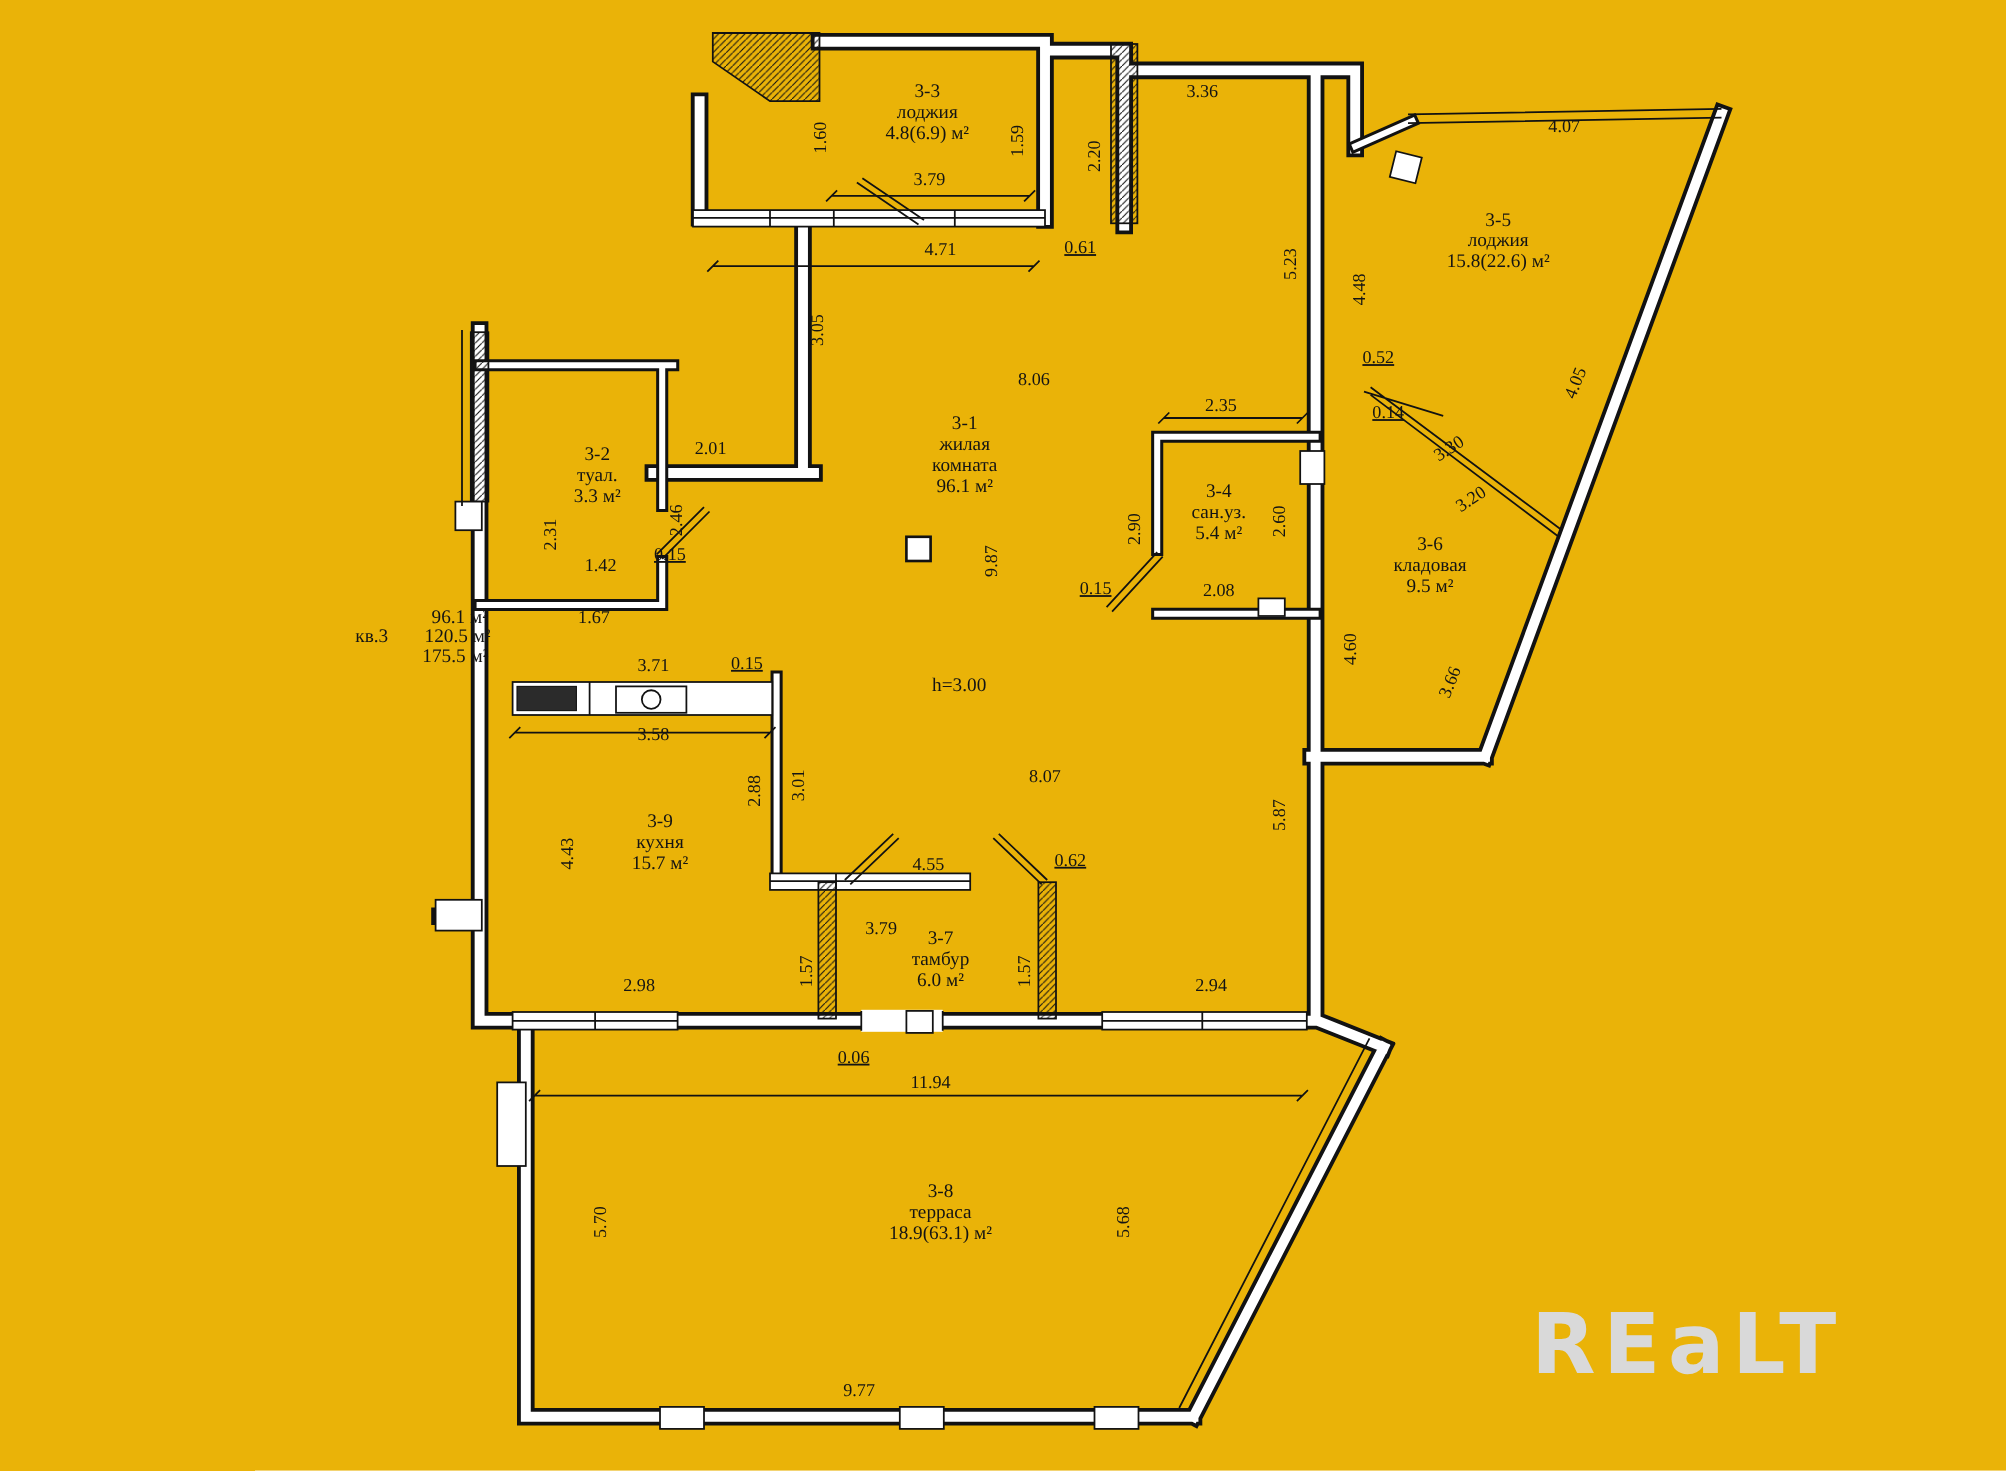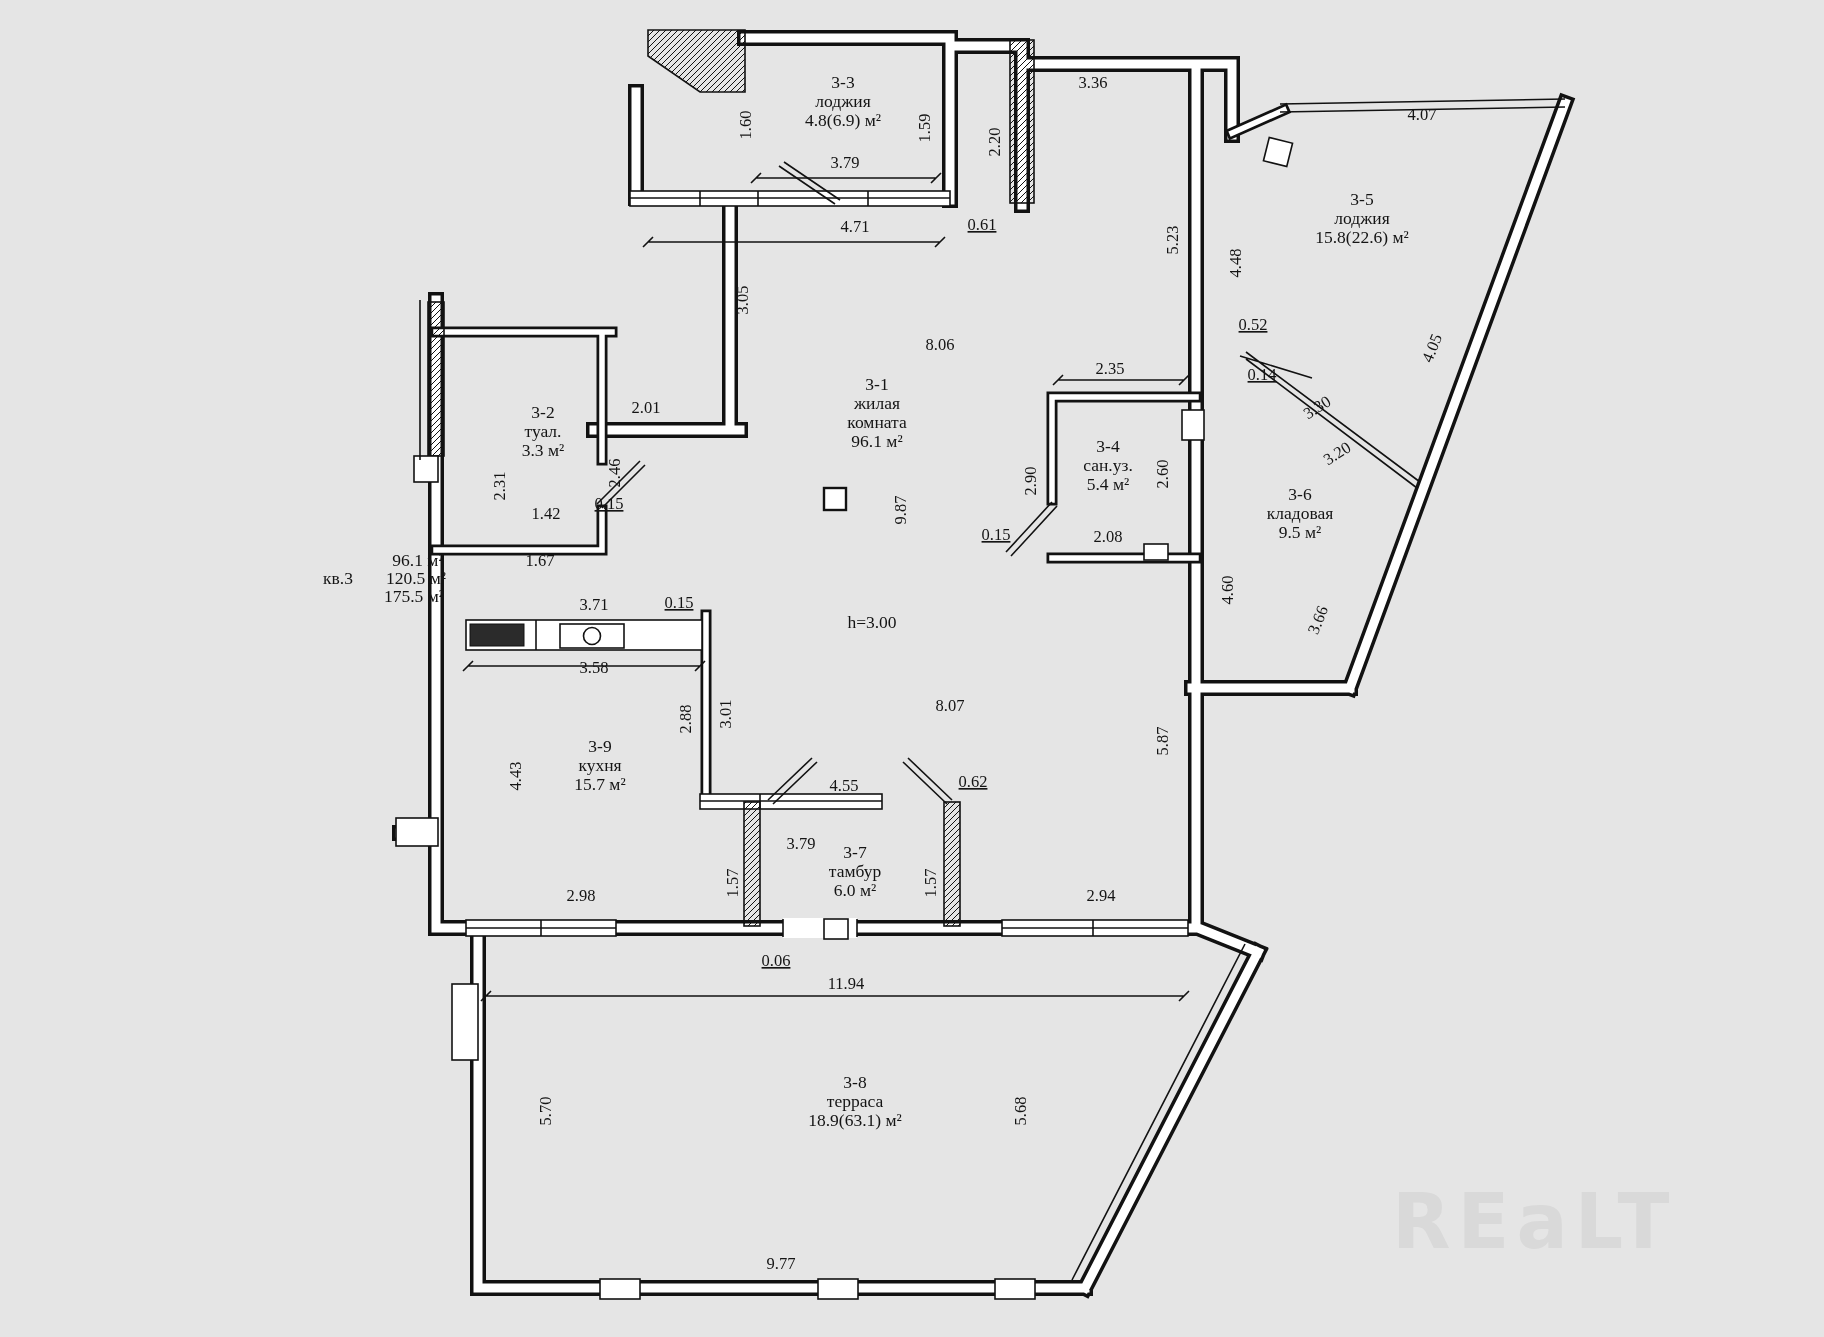--- a/index.html
+++ b/index.html
@@ -1,16 +1,16 @@
 <!DOCTYPE html>
 <html><head>
 <meta charset="utf-8">
 <style>
   html,body{margin:0;padding:0;background:#fff;}
-  .canvas{position:relative;width:1824px;height:1337px;background:#e5e5e5;overflow:hidden;}
+  .canvas{position:relative;width:1824px;height:1337px;background:#eab308;overflow:hidden;}
   svg{display:block;}
   
   .wall-o{fill:none;stroke:#121212;stroke-width:16;stroke-linecap:square;stroke-linejoin:miter;}
   .wall-i{fill:none;stroke:#ffffff;stroke-width:9;stroke-linecap:square;stroke-linejoin:miter;}
   .med-o{fill:none;stroke:#121212;stroke-width:11;stroke-linecap:square;}
   .med-i{fill:none;stroke:#ffffff;stroke-width:5.5;stroke-linecap:square;}
   .thin{fill:none;stroke:#121212;stroke-width:1.6;}
   .fix{fill:#ffffff;stroke:#121212;stroke-width:1.6;}
   .fix2{fill:#ffffff;stroke:#121212;stroke-width:2.4;}
   .dark{fill:#2b2b2b;stroke:#121212;stroke-width:1;}

